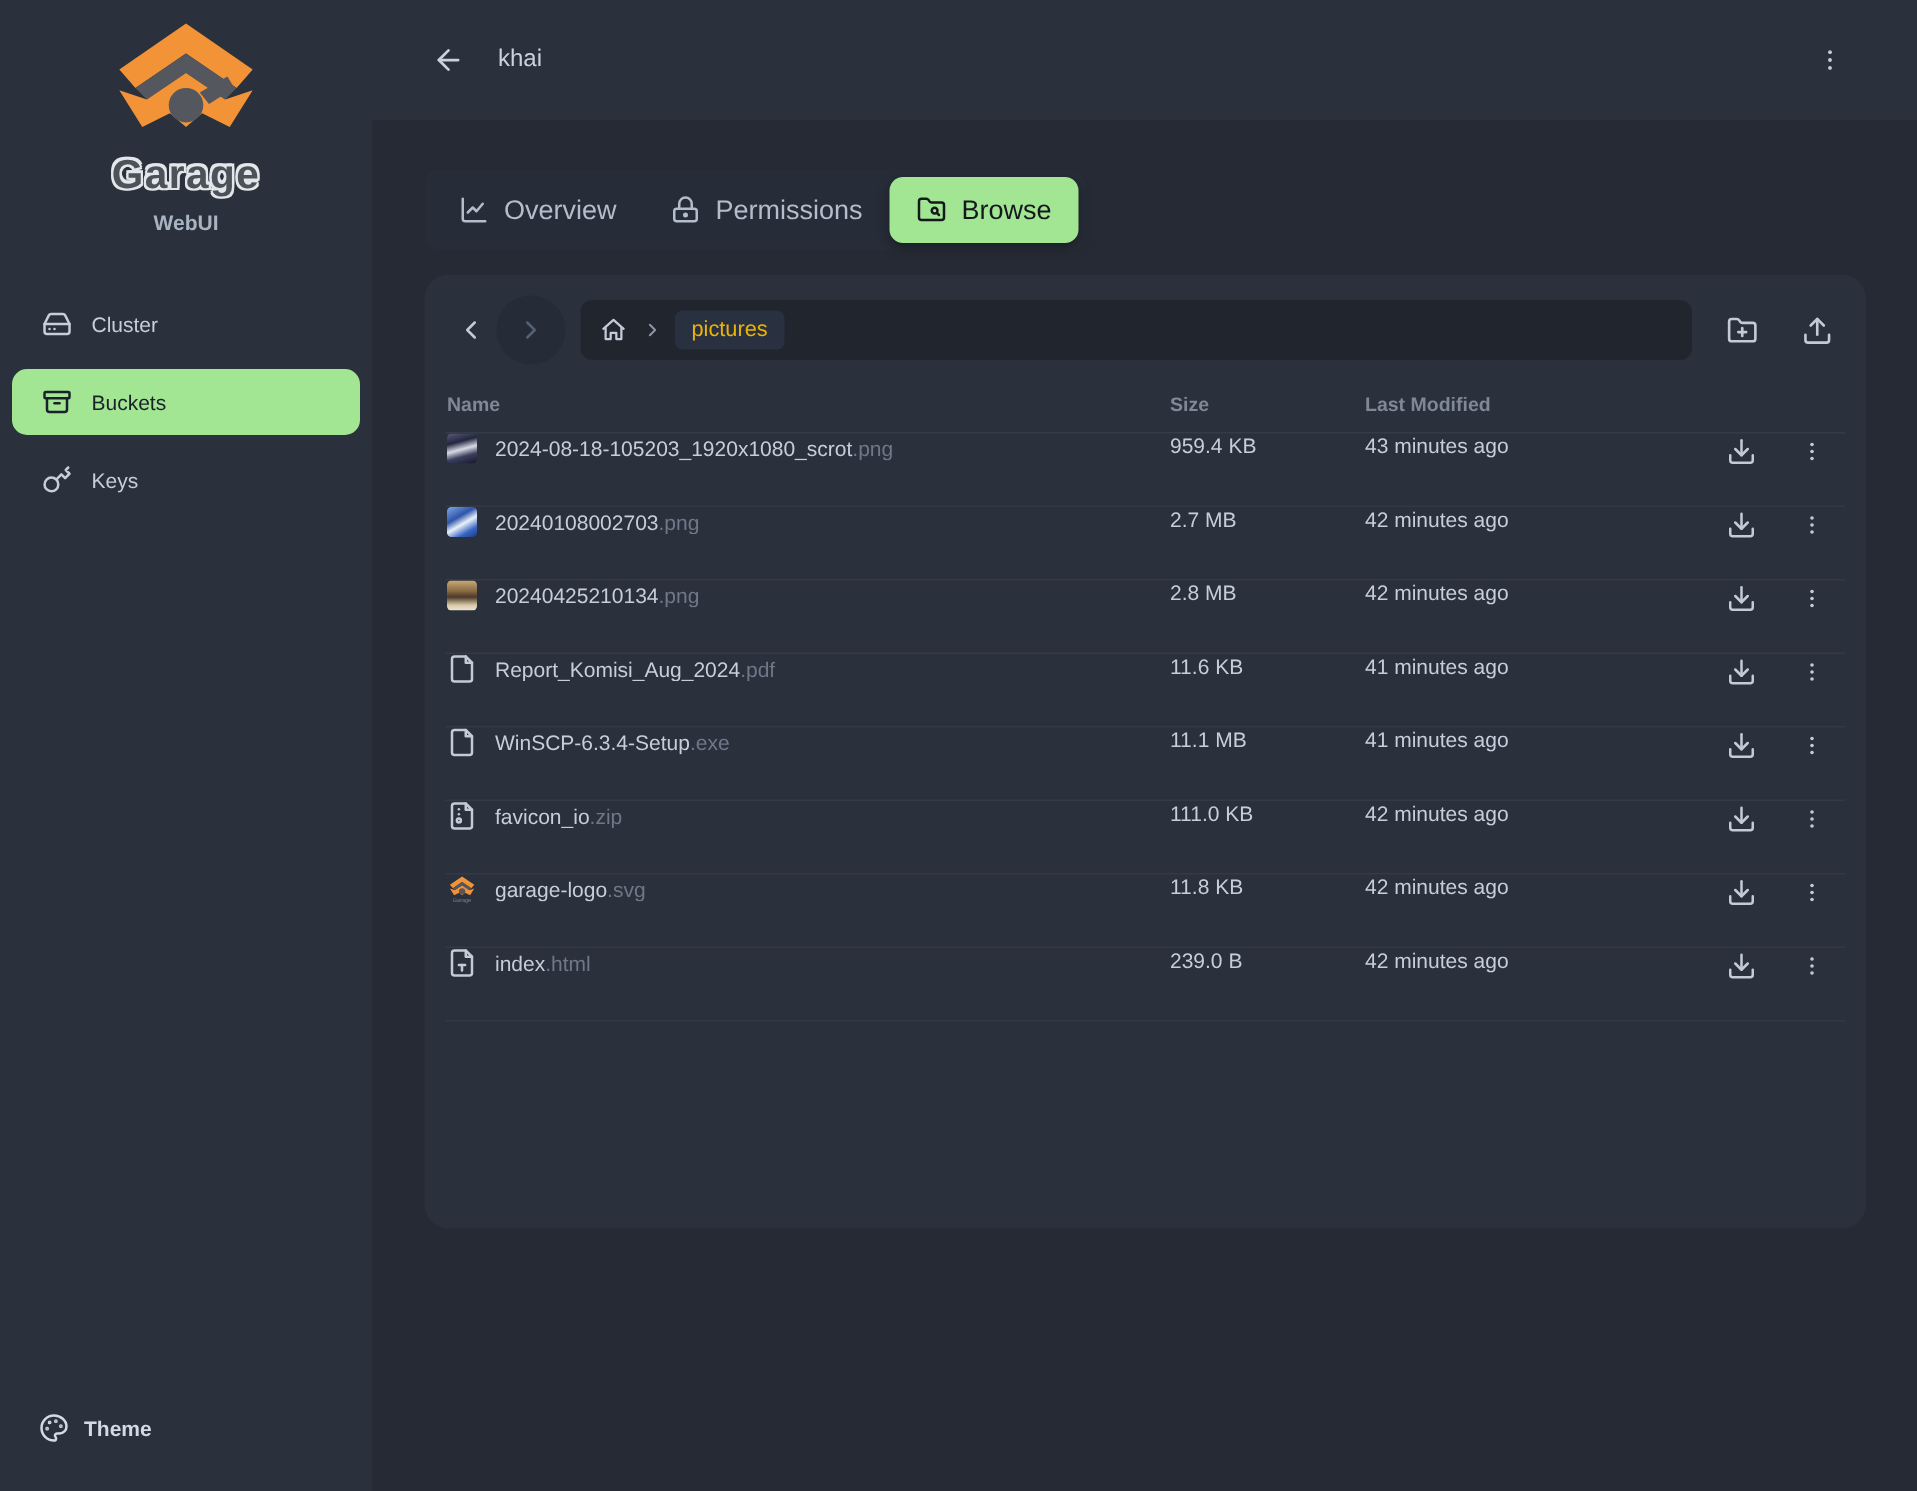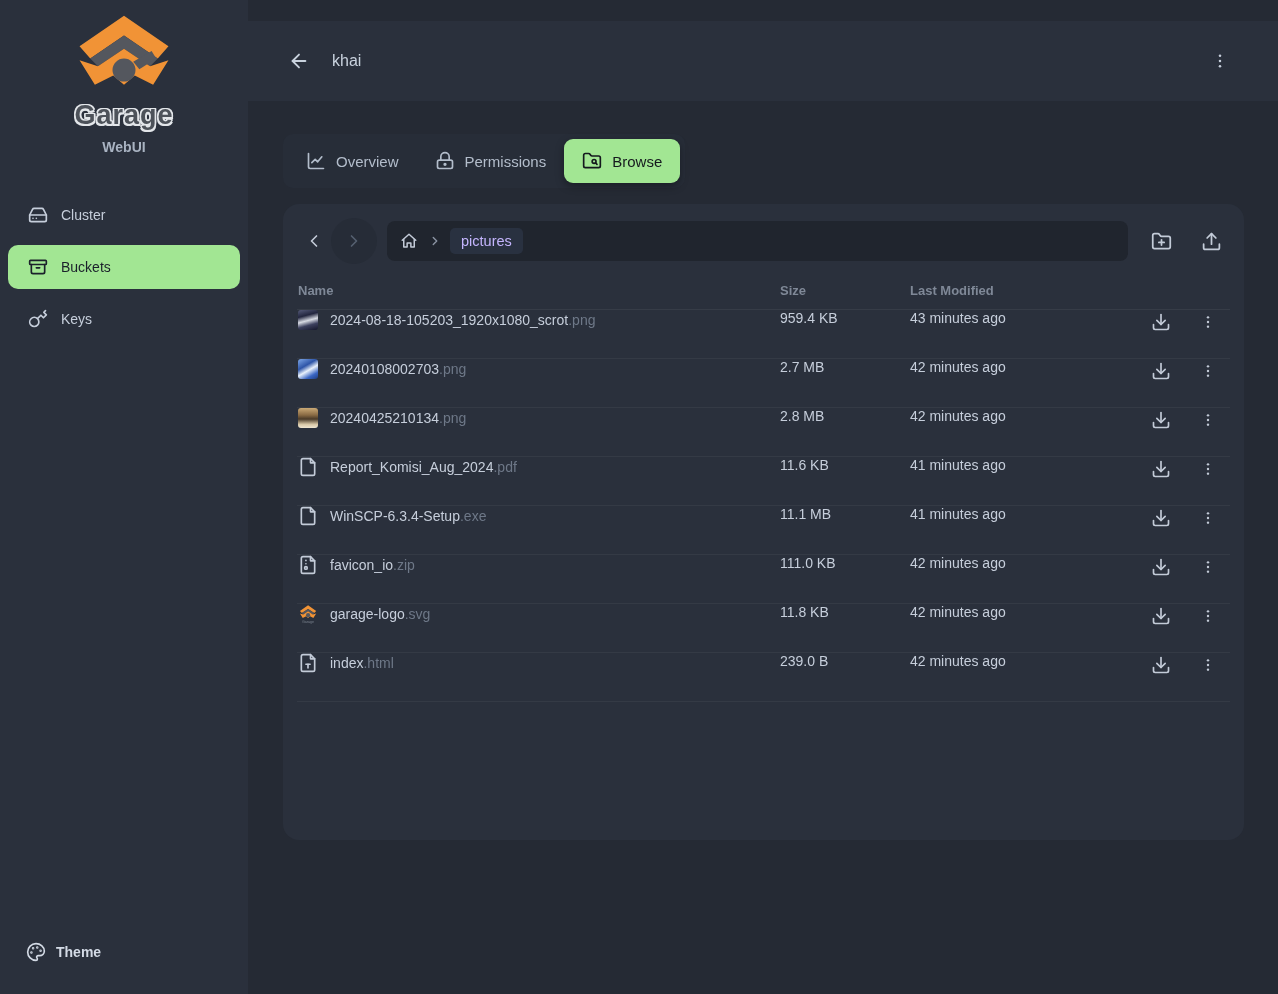--- a/index.html
+++ b/index.html
@@ -20,47 +20,47 @@
     padding-left:20px; color:#c6cedb; font-size:14px; margin-bottom:8px; cursor:pointer; }
   .nav-item svg { flex-shrink:0; }
   .nav-item.active { background:#a2e693; color:#1b212b; font-weight:500;align-items:center; }
   .sidebar-spacer { flex:1; }
   .theme-row { display:flex; align-items:center; gap:10px; padding:20px 26px 32px;
     color:#d3dae5; font-size:14px; font-weight:700; cursor:pointer; }
 
   
   .main { flex:1; display:flex; flex-direction:column; background:#252a34; }
   .topbar { height:80px; background:#2a303c; display:flex; align-items:center;
-    padding:0 45px 0 40px; flex-shrink:0;margin-top:21px; }
+    padding:0 45px 0 40px; flex-shrink:0; }
   .back-btn { background:none; border:none; color:#c9d2de; cursor:pointer; display:flex; padding:0; }
   .page-title { color:#c9d2de; font-size:16px; margin-left:22px; font-weight:400; }
   .topbar-menu { margin-left:auto; background:none; border:none; color:#c6cedb; cursor:pointer; display:flex; padding:4px; }
 
   .content { flex:1; padding:33px 34px 0 35px; }
 
   
   .tabs-box { display:inline-flex; background:#272d38; border-radius:10px; padding:5px; }
   .tab { display:flex; align-items:center; gap:10px; height:44px; padding:0 18px;
-    border-radius:9px; color:#b3bdcb; font-size:15px; background:none; border:none; cursor:pointer;
+    border-radius:9px; color:#b3bdcb; font-size:18px; background:none; border:none; cursor:pointer;
     font-family:inherit; }
   .tab.active { background:#a2e693; color:#15191e; font-weight:400; box-shadow:0 3px 8px rgba(0,0,0,.35); }
 
   
   .panel { margin-top:16px; background:#2a303c; border-radius:16px; height:636px;
     padding:14px 14px; width:961px; }
   .browse-toolbar { display:flex; align-items:center; height:46px; }
   .nav-arrow { background:none; border:none; color:#c3cbd8; width:34px; height:44px;
     display:flex; align-items:center; justify-content:center; cursor:pointer; padding:0; }
   .nav-arrow.disabled { width:46px; height:46px; border-radius:50%; background:#262c37;
     color:#556070; cursor:default; margin-right:10px; }
   .crumb-box { flex:1; height:40px; background:#20252e; border-radius:8px; display:flex;
     align-items:center; padding:0 13px; margin-right:23px; }
   .crumb-home { background:none; border:none; color:#c3cbd8; display:flex; cursor:pointer; padding:0; }
   .crumb-sep { color:#8b94a3; display:flex; margin:0 8px 0 10px; }
-  .crumb-chip { background:#293140; border-radius:5px; padding:5px 11px; color:#c4b5fd;
+  .crumb-chip { background:#293140; border-radius:5px; padding:5px 11px; color:#eab308;
     font-size:14.5px; cursor:pointer; border:none; font-family:inherit; }
   .tool-btn { background:none; border:none; color:#c3cbd8; display:flex; cursor:pointer; padding:0; margin-right:29px; }
   .tool-btn:last-child { margin-right:8px; }
 
   
   .thead { display:flex; align-items:center; height:38px; margin-top:8px;
     border-bottom:1px solid rgba(255,255,255,0.06); color:#7f8897; font-size:13px; font-weight:700;justify-content:flex-end; }
   .trow { display:flex; align-items:flex-start; height:49px; border-bottom:1px solid rgba(255,255,255,0.05);
     font-size:14px; color:#c6cedb; }
   .col-name { flex:1; padding-left:1px; display:flex; align-items:center; gap:12px; overflow:hidden; }

